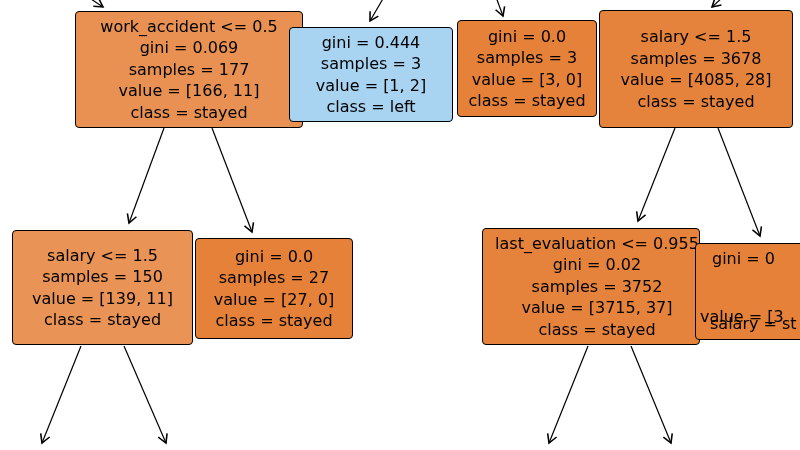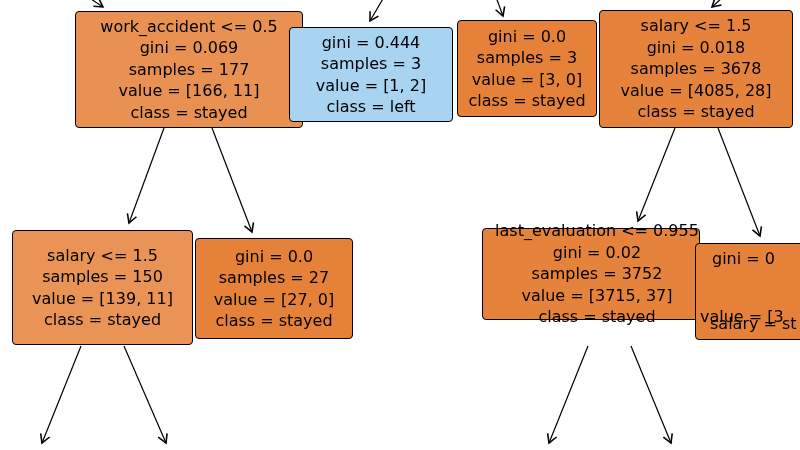--- a/index.html
+++ b/index.html
@@ -15,21 +15,21 @@
     box-sizing:border-box;
   }
   .node .line{white-space:nowrap;}
   
   .n-a{left:75px;top:11px;width:228px;height:117px;}
   .n-b{left:289px;top:27px;width:164px;height:95px;}
   .n-c{left:457px;top:20px;width:140px;height:97px;}
   .n-d{left:599px;top:10px;width:194px;height:118px;}
   .n-e{left:12px;top:230px;width:181px;height:115px;}
   .n-f{left:195px;top:238px;width:158px;height:101px;}
-  .n-g{left:482px;top:228px;width:218px;height:92px;padding-left:12px;}
+  .n-g{left:482px;top:228px;width:218px;height:117px;padding-left:12px;}
   .n-h{left:695px;top:243px;width:212px;height:97px;display:block;}
   .n-h .hl{position:absolute;white-space:nowrap;}
   .hl1{left:16px;top:4px;}
   .hl2{left:11px;top:26px;}
   .hl3{left:4px;top:62px;}
   .hl4{left:14px;top:69px;}
 </style>
 </head>
 <body>
 
@@ -74,21 +74,20 @@
 
   <div class="node n-c" style="background: rgb(229, 129, 57);">
     <div class="line">gini = 0.0</div>
     <div class="line">samples = 3</div>
     <div class="line">value = [3, 0]</div>
     <div class="line">class = stayed</div>
   </div>
 
   <div class="node n-d" style="background: rgb(229, 131, 60);">
     <div class="line">salary &lt;= 1.5</div>
-    <div class="line">gini = 0.018</div>
     <div class="line">samples = 3678</div>
     <div class="line">value = [4085, 28]</div>
     <div class="line">class = stayed</div>
   </div>
 
   <div class="node n-e" style="background: rgb(233, 147, 86);">
     <div class="line">salary &lt;= 1.5</div>
     <div class="line">samples = 150</div>
     <div class="line">value = [139, 11]</div>
     <div class="line">class = stayed</div>

